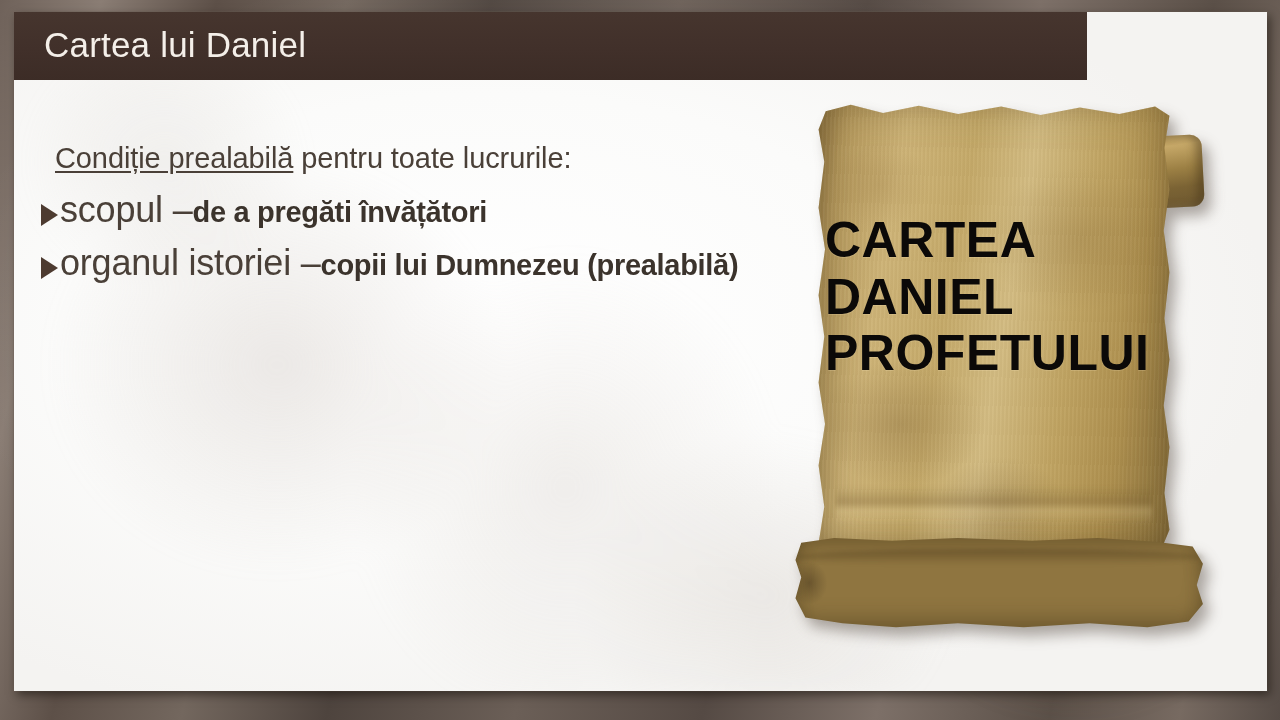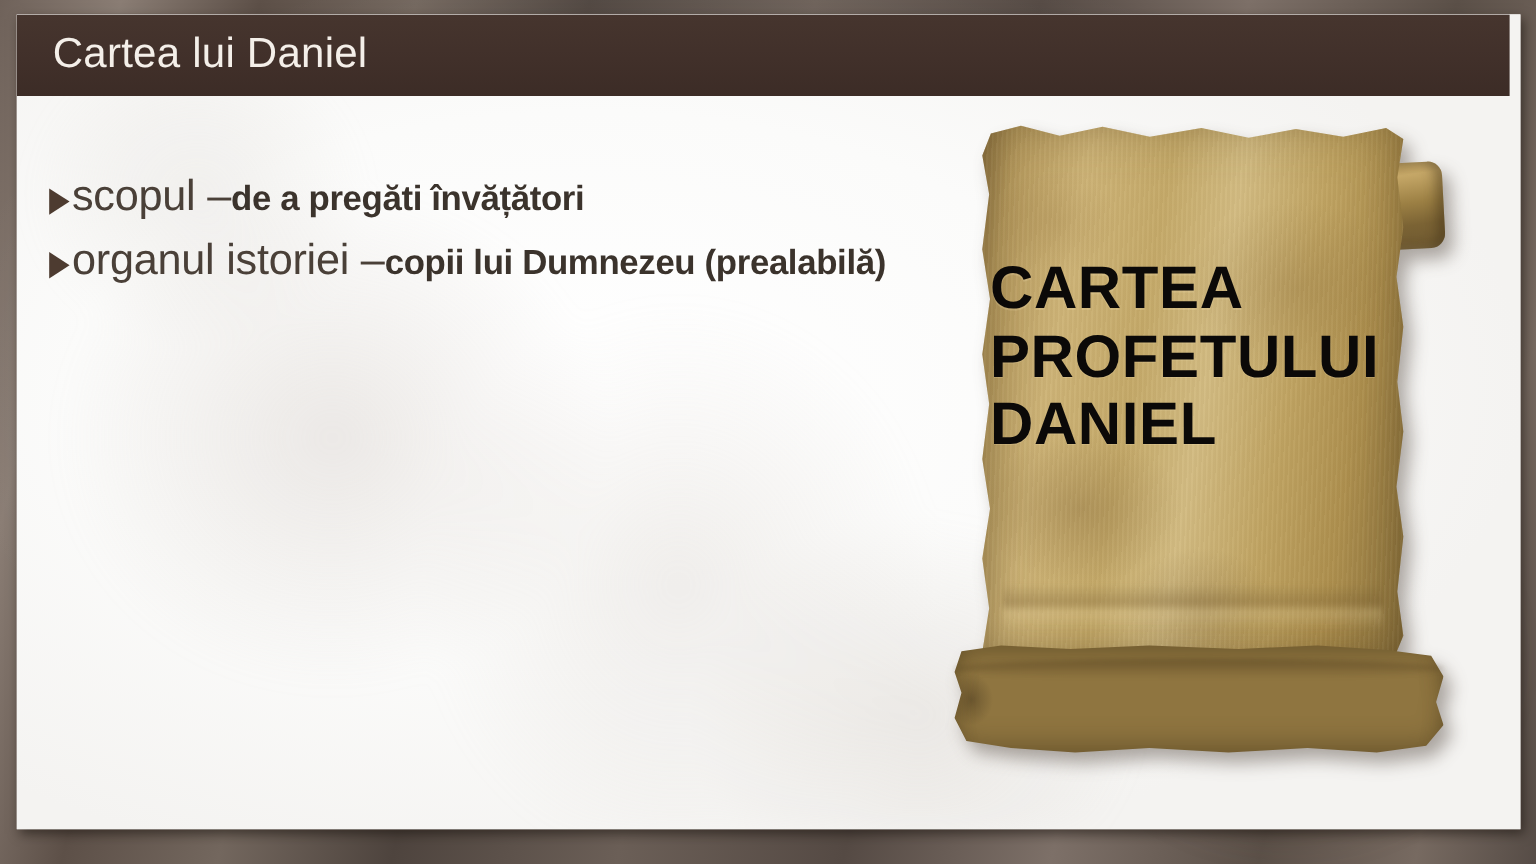--- a/index.html
+++ b/index.html
@@ -70,21 +70,21 @@
       radial-gradient(ellipse 200px 180px at 12% 22%, rgba(206,200,192,0.22), rgba(206,200,192,0) 72%);
     filter: blur(10px);
     pointer-events: none;
   }
 
   
   #title-bar {
     position: absolute;
     left: 0;
     top: 0;
-    width: 1244px;
+    width: 1073px;
     height: 68px;
     background: linear-gradient(180deg, #46352e 0%, #41302a 55%, #3c2c26 100%);
   }
   #title-text {
     position: absolute;
     left: 30px;
     top: 50%;
     transform: translateY(-52%);
     color: #f4efe9;
     font-size: 35px;
@@ -303,20 +303,21 @@
 
   <div id="slide">
     <div id="slide-ghost"></div>
 
     <div id="title-bar">
       <div id="title-text">Cartea lui Daniel</div>
     </div>
 
     <div id="content">
 
+      <p class="lead-line"><span class="lead-em">Condiție prealabilă</span><span> pentru toate lucrurile:</span></p>
 
       <div class="bullet-row">
         <span class="bullet-marker"></span>
         <span class="bullet-plain">scopul – </span>
         <span class="bullet-strong">de a pregăti învățători</span>
       </div>
 
 
 
       <div class="bullet-row">
@@ -331,19 +332,19 @@
       <div class="roll" id="roll-top-right"></div>
       <div id="parchment">
         <div id="parchment-fibers"></div>
         <div id="parchment-crease"></div>
       </div>
       <div id="roll-bottom"></div>
       <div id="roll-bottom-lip"></div>
 
       <div id="scroll-title">
         <span class="tline">CARTEA</span>
+        <span class="tline">DANIEL</span>
         <span class="tline">PROFETULUI</span>
-        <span class="tline">DANIEL</span>
       </div>
     </div>
 
   </div>
 </div>
 
 </body></html>

